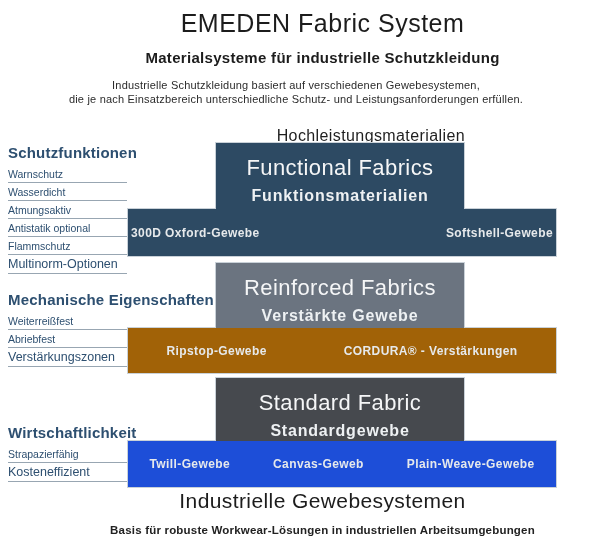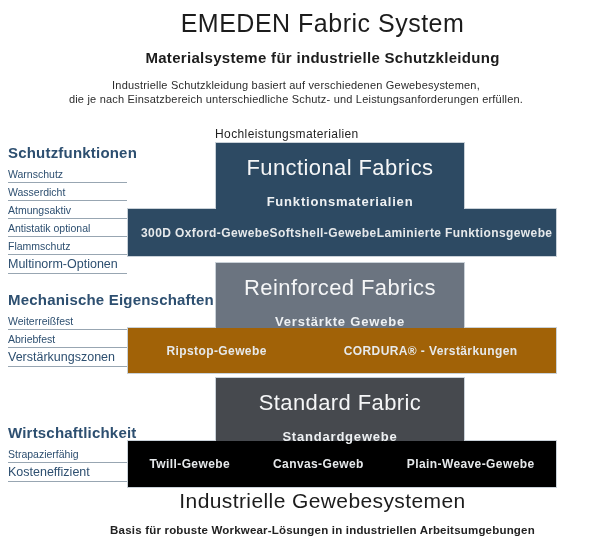--- a/index.html
+++ b/index.html
@@ -6,41 +6,41 @@
   .canvas{
     position:relative;width:600px;height:547px;background:#ffffff;overflow:hidden;
     font-family:"Liberation Sans",sans-serif;
   }
   
   .header-main{position:absolute;left:45px;top:0;width:555px;text-align:center;}
   .title{margin-top:9px;font-size:25px;letter-spacing:0.5px;color:#1c1c1c;}
   .subtitle{margin-top:11px;font-size:15px;font-weight:bold;letter-spacing:0.3px;color:#1c1c1c;}
   .desc{position:absolute;left:0;top:78px;width:592px;text-align:center;
         font-size:11px;line-height:14px;letter-spacing:0.2px;color:#2b2b2b;}
-  .top-label{position:absolute;left:215px;top:127px;width:250px;text-align:left;
-        font-size:12px;letter-spacing:0.4px;color:#1f1f1f;}
+  .top-label{position:absolute;left:215px;top:127px;width:250px;text-align:right;
+        font-size:16px;letter-spacing:0.4px;color:#1f1f1f;}
   
   .group{position:absolute;left:8px;width:119px;color:#2d4f70;}
   .g1{top:144px;} .g2{top:291px;} .g3{top:424px;}
   .group-heading{font-size:15px;font-weight:bold;letter-spacing:0.2px;white-space:nowrap;margin-bottom:4px;}
   .group-item{font-size:10.5px;line-height:12px;padding:3px 0 2px 0;
         border-bottom:1px solid #98a6b2;white-space:nowrap;}
   .group-item.last{font-size:12.5px;line-height:13px;}
   
   .block{position:absolute;left:215px;width:250px;text-align:center;z-index:2;
         box-sizing:border-box;border:1px solid #c9d1d8;border-bottom:none;color:#ffffff;}
   .block-title{font-size:22px;letter-spacing:0.4px;color:#f5f6f7;margin-top:12px;}
-  .block-sub{font-size:13px;font-weight:bold;letter-spacing:0.8px;color:#eef1f3;margin-top:13px;}
+  .block-sub{font-size:16px;font-weight:bold;letter-spacing:0.8px;color:#eef1f3;margin-top:6px;}
   .b1{top:142px;height:67px;}
   .b2{top:262px;height:66px;}
   .b3{top:377px;height:64px;}
   .bar{position:absolute;left:127px;width:430px;z-index:1;box-sizing:border-box;
         border:1px solid #c9d1d8;display:flex;align-items:center;
         font-size:12px;font-weight:bold;letter-spacing:0.4px;color:#e6e9eb;}
-  .bar1{top:208px;height:49px;justify-content:space-between;padding:0 13px;}
+  .bar1{top:208px;height:49px;justify-content:space-between;padding:0 3px;}
   .bar2{top:327px;height:47px;justify-content:space-around;}
   .bar3{top:440px;height:48px;justify-content:space-around;}
   .bar-item{white-space:nowrap;}
   
   .footer{position:absolute;left:45px;top:489px;width:555px;text-align:center;color:#111;}
   .footer-title{font-size:21px;letter-spacing:0.4px;color:#1c1c1c;}
   .footer-sub{margin-top:11px;font-size:11.5px;font-weight:bold;letter-spacing:0.2px;color:#222;}
 </style>
 </head>
 <body>
@@ -81,37 +81,36 @@
     <div class="group-item last">Kosteneffizient</div>
   </div>
 
   <div class="block b1" style="background-color: rgb(45, 74, 99);">
     <div class="block-title">Functional Fabrics</div>
     <div class="block-sub">Funktionsmaterialien</div>
   </div>
   <div class="bar bar1" style="background-color: rgb(45, 74, 99);">
     <span class="bar-item">300D Oxford-Gewebe</span>
     <span class="bar-item">Softshell-Gewebe</span>
-    <span class="bar-item">Laminierte Funktionsgewebe</span>
   </div>
 
   <div class="block b2" style="background-color: rgb(107, 116, 128);">
     <div class="block-title">Reinforced Fabrics</div>
     <div class="block-sub">Verstärkte Gewebe</div>
   </div>
   <div class="bar bar2" style="background-color: #a16207;">
     <span class="bar-item">Ripstop-Gewebe</span>
     <span class="bar-item">CORDURA® - Verstärkungen</span>
   </div>
 
   <div class="block b3" style="background-color: rgb(70, 73, 78);">
     <div class="block-title">Standard Fabric</div>
     <div class="block-sub">Standardgewebe</div>
   </div>
-  <div class="bar bar3" style="background-color: #000000;">
+  <div class="bar bar3" style="background-color: #1d4ed8;">
     <span class="bar-item">Twill-Gewebe</span>
     <span class="bar-item">Canvas-Geweb</span>
     <span class="bar-item">Plain-Weave-Gewebe</span>
   </div>
 
   <div class="footer">
     <div class="footer-title">Industrielle Gewebesystemen</div>
     <div class="footer-sub">Basis für robuste Workwear-Lösungen in industriellen Arbeitsumgebungen</div>
   </div>
 

